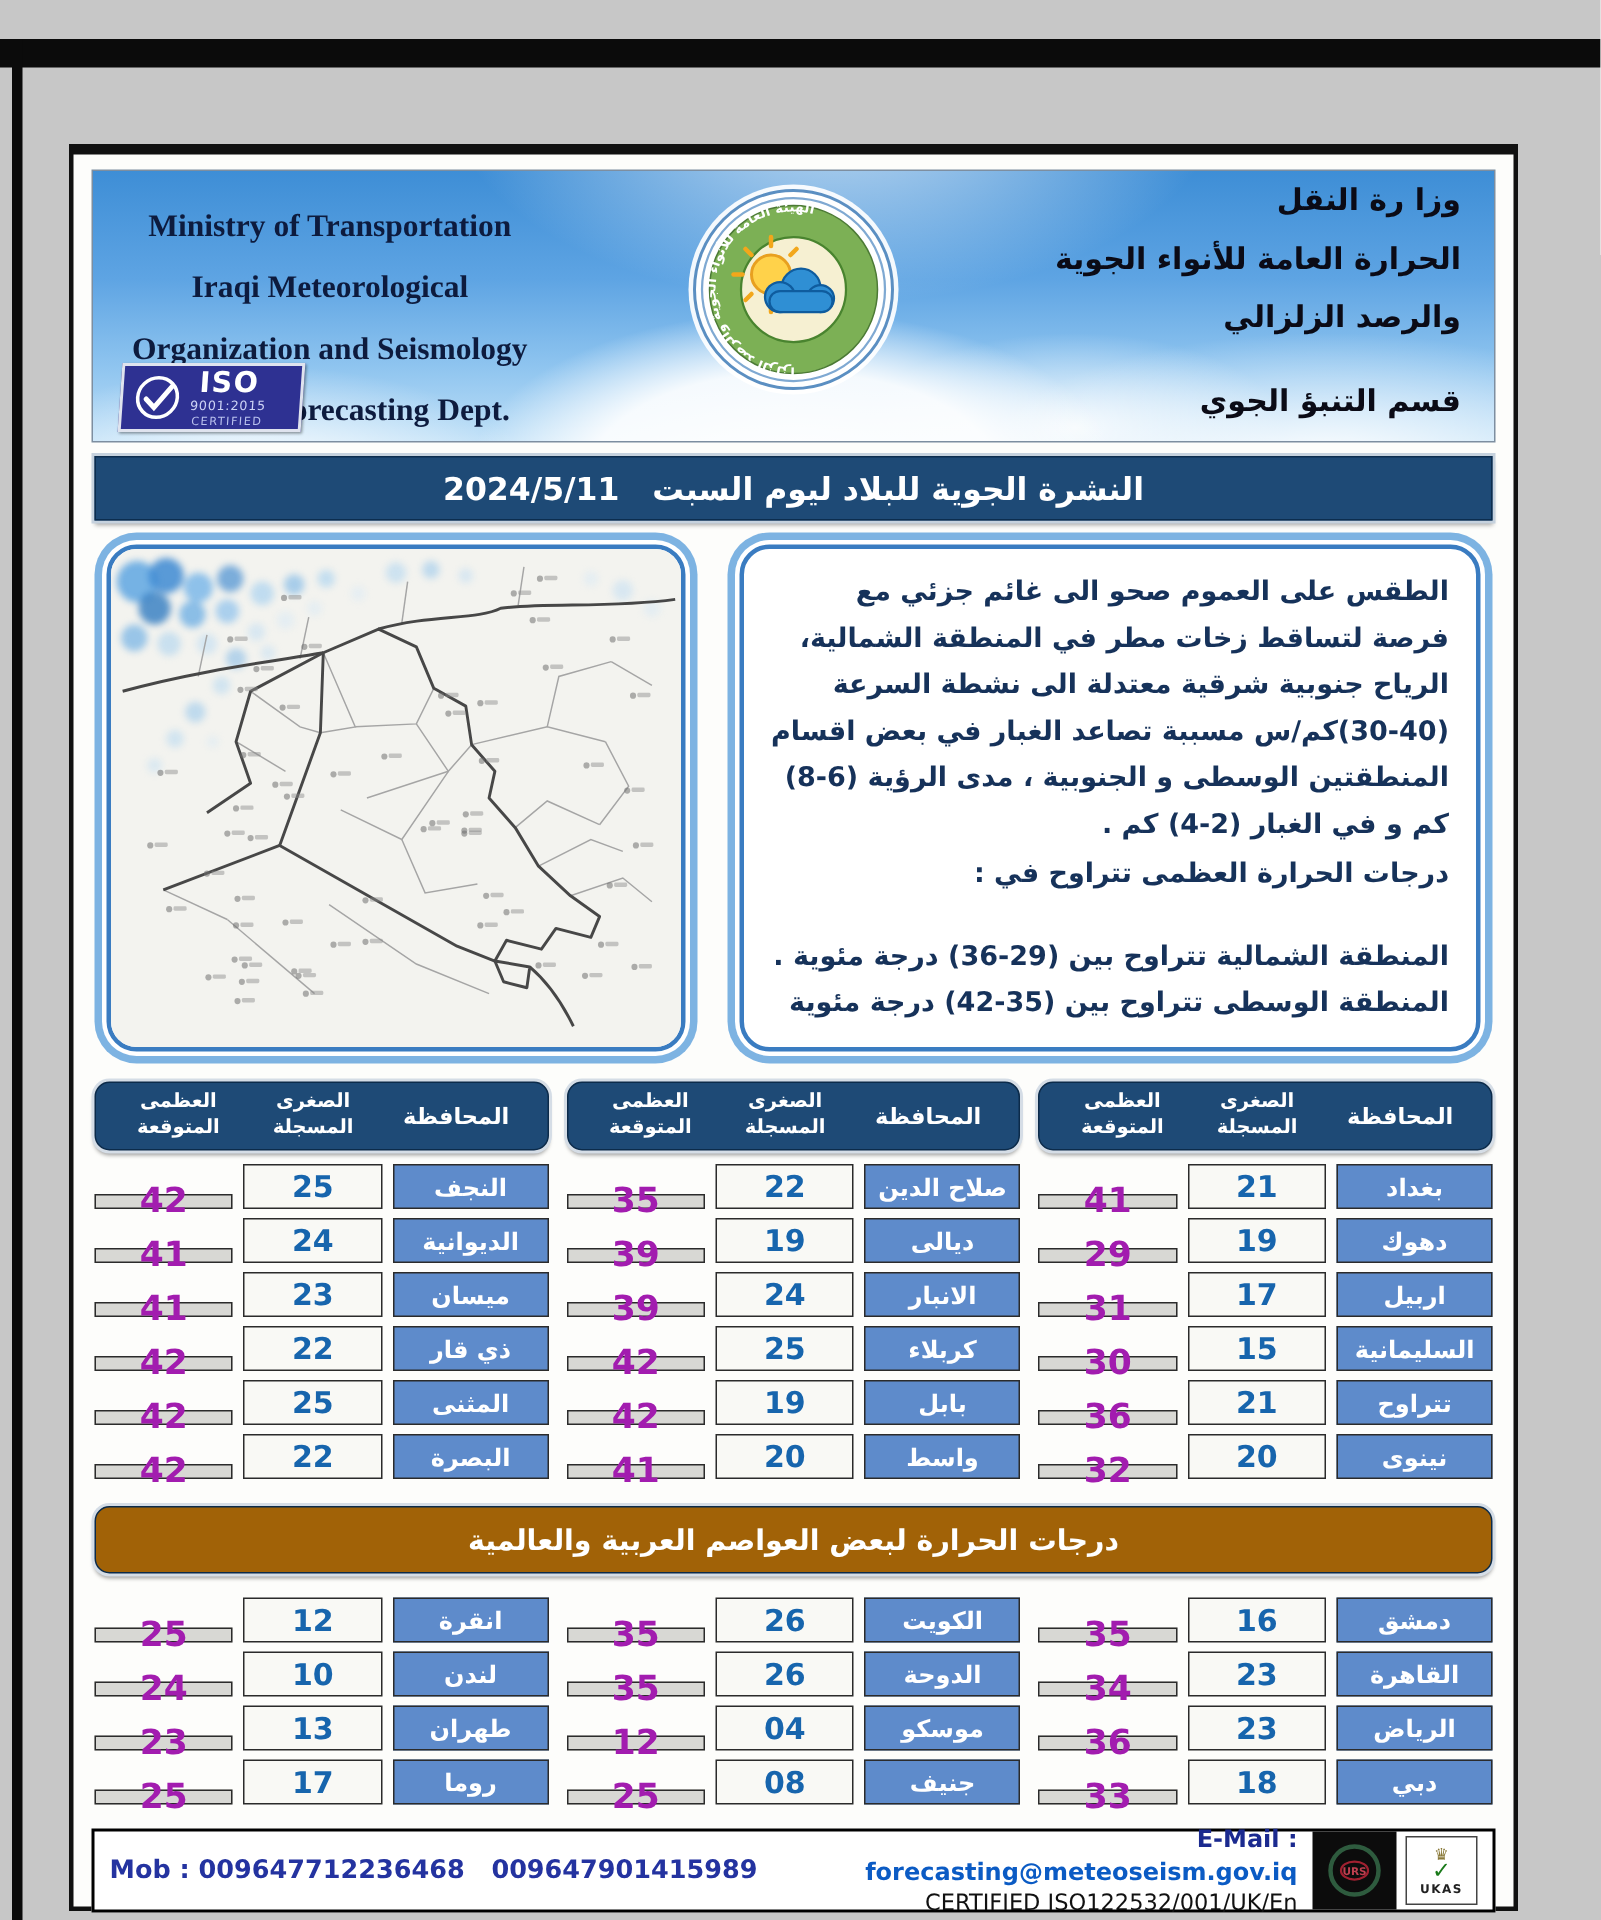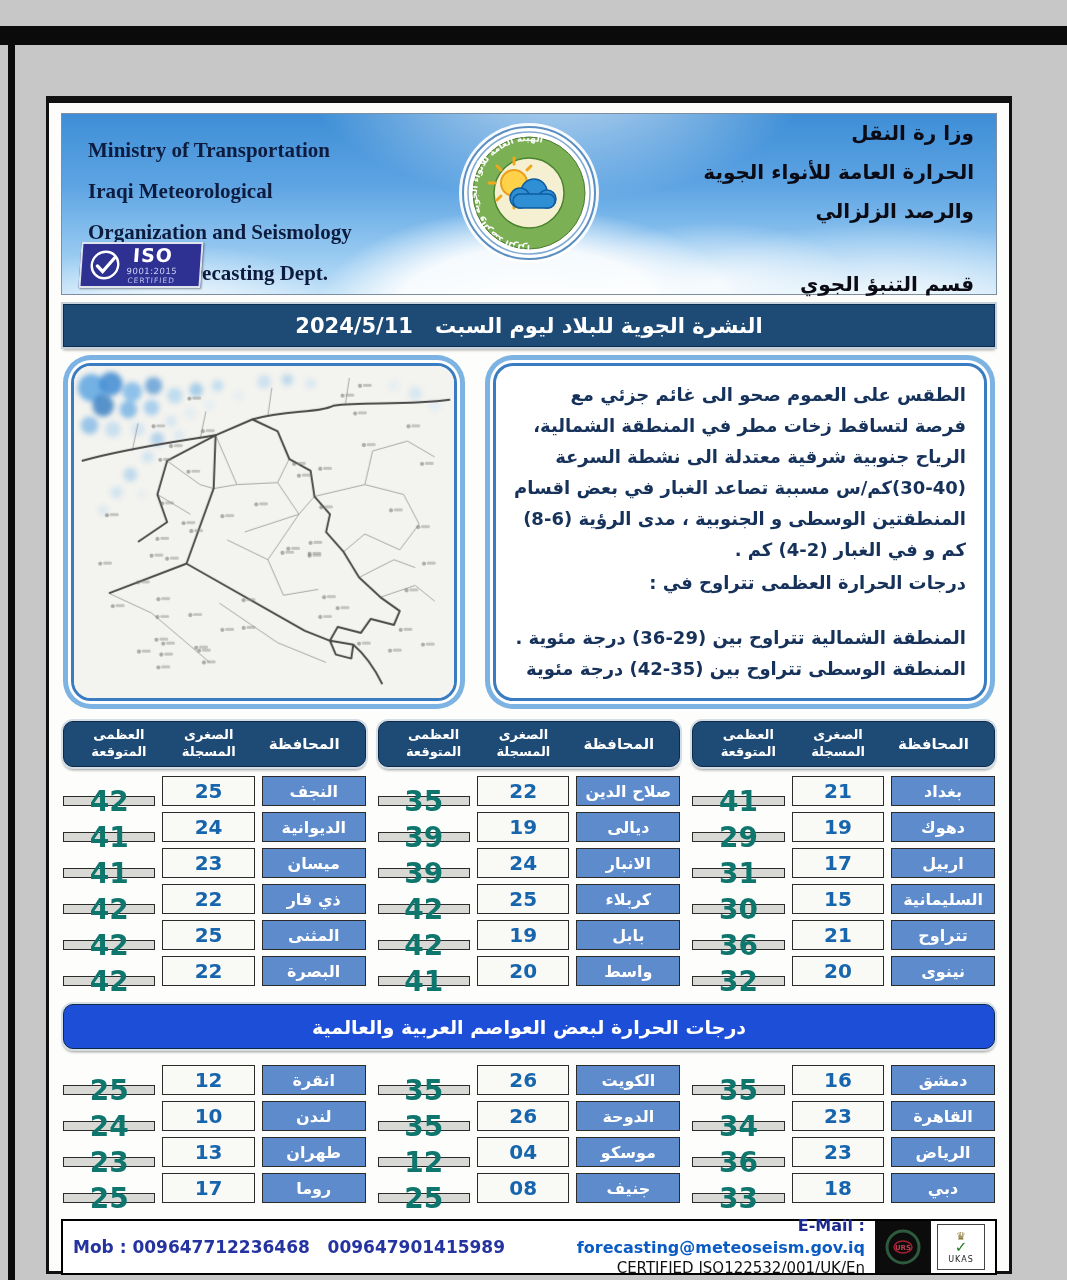--- a/index.html
+++ b/index.html
@@ -22,24 +22,24 @@
     position:relative; height:182px; border:1px solid #7d8ea0;
     background:
       radial-gradient(ellipse 300px 150px at 50% 112%, rgba(255,255,255,.98) 0%, rgba(255,255,255,.9) 45%, rgba(255,255,255,0) 72%),
       radial-gradient(ellipse 260px 110px at 12% 115%, rgba(255,255,255,.96) 0%, rgba(255,255,255,0) 70%),
       radial-gradient(ellipse 320px 120px at 88% 108%, rgba(255,255,255,.94) 0%, rgba(255,255,255,0) 72%),
       radial-gradient(ellipse 200px 90px at 70% 95%, rgba(255,255,255,.85) 0%, rgba(255,255,255,0) 70%),
       radial-gradient(ellipse 420px 230px at 53% -30%, rgba(255,255,255,.8) 0%, rgba(255,255,255,0) 62%),
       linear-gradient(180deg,#3e8ed6 0%,#5ea4e3 40%,#8ec4ef 72%,#bddff7 100%);
   }
   .hdr-eng { position:absolute; left:26px; top:16px; font-family:"Liberation Serif","DejaVu Serif",serif;
-    font-weight:bold; font-size:21px; color:#0d1b3e; line-height:41px; }
+    font-weight:bold; font-size:21px; color:#0d1b3e; line-height:41px;text-align:center; }
   .hdr-arb { position:absolute; right:22px; top:0; text-align:right; direction:rtl;
     font-weight:bold; font-size:20px; color:#0b0b16; line-height:39px; }
-  .hdr-arb .gap { margin-top:34px; }
+  .hdr-arb .gap { margin-top:17px; }
   .hdr-logo { position:absolute; left:50%; top:6px; transform:translateX(-50%); }
   .iso-badge {
     position:absolute; left:18px; bottom:6px; width:122px; height:46px;
     background:#2e3192; border:2px solid #dfe3ee; display:flex; align-items:center;
     padding:2px 6px; gap:5px; transform:skewX(-4deg); box-shadow:1px 1px 2px rgba(0,0,0,.4);
   }
   .iso-texts { color:#fff; line-height:1; text-align:center; }
   .iso-big { font-size:19px; font-weight:bold; letter-spacing:1px; }
   .iso-small { font-size:8.5px; color:#cdd3f5; margin-top:2px; letter-spacing:.5px; }
   .iso-cert { font-size:7.5px; color:#b9c1ee; margin-top:2px; letter-spacing:1px; }
@@ -73,24 +73,24 @@
     background:#1e4a76; color:#fff; border:1px solid #0c2b4a; border-radius:10px;
     height:46px; display:flex; align-items:center; padding:3px 10px;
     box-shadow:0 0 0 2px #d5dde6, 0 3px 3px rgba(0,0,0,.4); margin-bottom:9px;
   }
   .th-gov { width:36%; text-align:center; font-size:15px; font-weight:bold; }
   .th-col { width:32%; text-align:center; font-size:13px; font-weight:bold; line-height:1.3; }
   .trow { display:flex; gap:7px; margin-bottom:6px; height:30px; }
   .cell { border:1px solid #2b2b2b; display:flex; align-items:center; justify-content:center; font-weight:bold; }
   .c-gov { width:36%; background:#5e8bcb; color:#fff; font-size:16px; }
   .c-min { width:32%; background:#f9f9f5; color:#1765ad; font-size:20px; }
-  .c-max { width:32%; background:#d8d8d4; color:#0f766e; font-size:28px;margin-top:20px; }
+  .c-max { width:32%; background:#d8d8d4; color:#a21caf; font-size:23px;margin-top:20px; }
 
   .banner {
-    margin:12px 2px 16px; height:45px; background:#1d4ed8; color:#fff;
+    margin:12px 2px 16px; height:45px; background:#a16207; color:#fff;
     display:flex; align-items:center; justify-content:center; direction:rtl;
     font-weight:bold; font-size:19px; border:1px solid #0c2b4a; border-radius:10px;
     box-shadow:0 0 0 2px #d5dde6, 0 3px 3px rgba(0,0,0,.4);
   }
 
   
   .footer {
     margin:10px 0 0; border:2px solid #000; background:#fff; height:56px;
     display:flex; align-items:center; padding:4px 10px; gap:10px;
   }
@@ -99,21 +99,21 @@
   .email-block { text-align:right; line-height:1.35; }
   .email-line { font-size:16px; font-weight:bold; color:#1b2a8f; }
   .email-link { color:#0b5bc4; cursor:pointer; }
   .cert-line { font-size:15px; color:#111; font-weight:normal; }
   .badges { display:flex; gap:6px; align-items:center; }
   .urs-badge { width:56px; height:52px; background:#0c0c0c; display:flex; align-items:center; justify-content:center; }
   .ukas-badge { width:48px; height:46px; background:#fff; border:1px solid #444;
     display:flex; flex-direction:column; align-items:center; justify-content:center; line-height:1; }
   .ukas-crown { font-size:11px; color:#8a7a3a; }
   .ukas-check { font-size:15px; color:#1a7a1a; font-weight:bold; margin-top:-2px; }
-  .ukas-name { font-size:8px; font-weight:normal; color:#222; letter-spacing:1px; margin-top:1px; }
+  .ukas-name { font-size:8px; font-weight:bold; color:#222; letter-spacing:1px; margin-top:1px; }
 </style>
 </head>
 <body>
 
 <div class="top-band"></div>
 <div class="left-strip"></div>
 
 <div class="panel">
 
   <div class="header">

